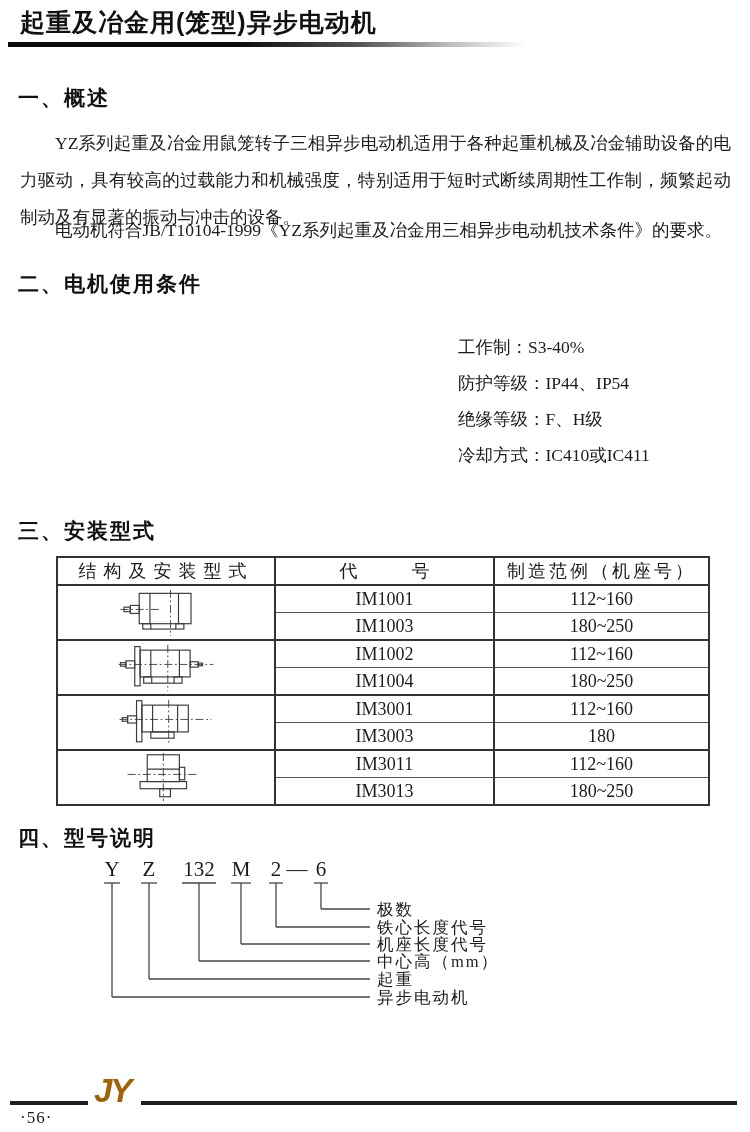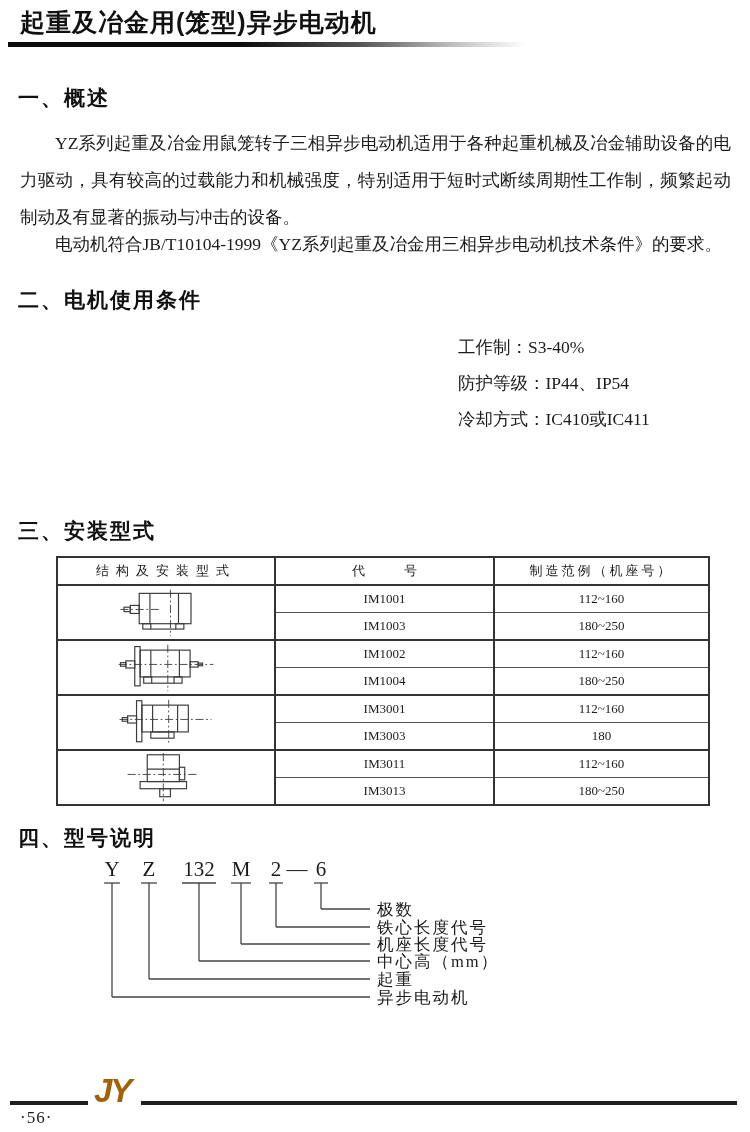--- a/index.html
+++ b/index.html
@@ -16,43 +16,43 @@
   .title-rule {
     position:absolute; top:42px; left:8px; width:518px; height:5px;
     background:linear-gradient(90deg,#0d0d0d 0%,#0d0d0d 45%,#555 68%,#bbb 85%,rgba(255,255,255,0) 100%);
   }
   .sec-heading {
     position:absolute; left:18px; margin:0;
     font-family:"Liberation Sans","DejaVu Sans",sans-serif;
     font-size:21px; font-weight:700; letter-spacing:2px; color:#111;text-align:right;
   }
   #h-overview { top:84px; }
-  #h-conditions { top:286px; }
+  #h-conditions { top:270px; }
   #h-mounting { top:478px;margin-top:39px; }
   #h-model { top:824px; }
   
   .para {
     position:absolute; left:20px; width:711px; margin:0;
     font-size:17.5px; line-height:37px; text-align:justify; text-indent:35px; color:#1b1b1b;
   }
   #para-1 { top:125px; }
-  #para-2 { top:226px; }
+  #para-2 { top:212px; }
   
   .cond-col { position:absolute; top:336px; }
   #cond-left { left:55px; }
   #cond-right { left:458px; }
   .cond-row { height:36px; line-height:22px; font-size:17.5px; white-space:nowrap; }
   
   .mtable-wrap { position:absolute; top:556px; left:56px; }
   table.mtable { border-collapse:collapse; table-layout:fixed; width:652px; border:2px solid #333; }
   .mtable th, .mtable td {
     border-left:2px solid #333; border-right:2px solid #333;
     border-top:1px solid #555; border-bottom:1px solid #555;
     text-align:center; vertical-align:middle; padding:0;
-    font-size:13px; height:26px; line-height:26px; color:#1b1b1b;
+    font-size:18px; height:26px; line-height:26px; color:#1b1b1b;
   }
   .mtable th { font-weight:400; border-bottom:2px solid #333; }
   .mtable th.c1 { letter-spacing:7px; }
   .mtable th.c3 { letter-spacing:3px;margin-left:44px; }
   .mtable tr.group-start td { border-top:2px solid #333; }
   .mtable td.draw { height:52px; line-height:0; }
   .mtable td.draw svg { display:inline-block; vertical-align:middle; }
   .mtable col.c1 { width:218px; } .mtable col.c2 { width:219px; } .mtable col.c3 { width:215px; }
   .sketch { stroke:#3a3a3a; stroke-width:1.3; fill:none; }
   .axis { stroke:#3a3a3a; stroke-width:1; fill:none; stroke-dasharray:9 3 2 3; }
@@ -80,20 +80,21 @@
   <div class="title-rule"></div>
 
   <h2 class="sec-heading" id="h-overview">一、概述</h2>
   <p class="para" id="para-1">YZ系列起重及冶金用鼠笼转子三相异步电动机适用于各种起重机械及冶金辅助设备的电力驱动，具有较高的过载能力和机械强度，特别适用于短时式断续周期性工作制，频繁起动制动及有显著的振动与冲击的设备。</p>
   <p class="para" id="para-2">电动机符合JB/T10104-1999《YZ系列起重及冶金用三相异步电动机技术条件》的要求。</p>
 
   <h2 class="sec-heading" id="h-conditions">二、电机使用条件</h2>
   <div class="cond-col" id="cond-right">
     <div class="cond-row">工作制：S3-40%</div>
     <div class="cond-row">防护等级：IP44、IP54</div>
+    <div class="cond-row">绝缘等级：F、H级</div>
     <div class="cond-row">冷却方式：IC410或IC411</div>
   </div>
 
   <h2 class="sec-heading" id="h-mounting">三、安装型式</h2>
   <div class="mtable-wrap">
     <table class="mtable">
       <colgroup>
           <col class="c1">
           <col class="c2">
           <col class="c3">

